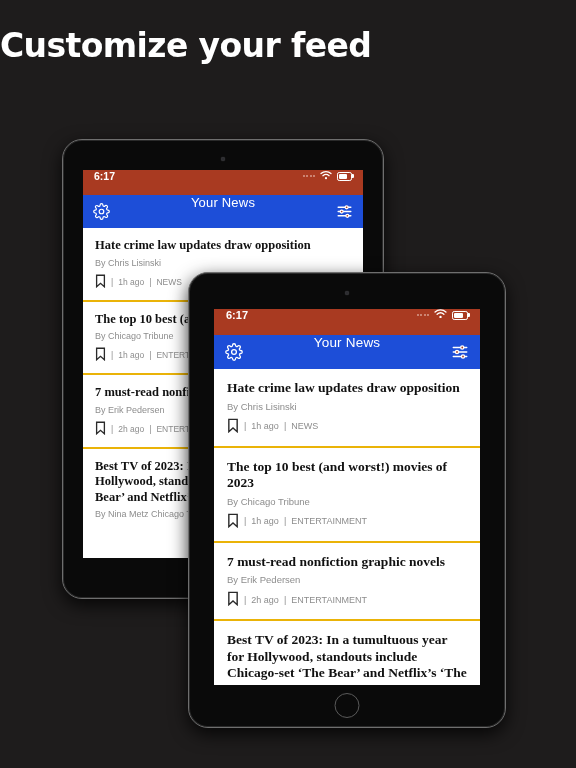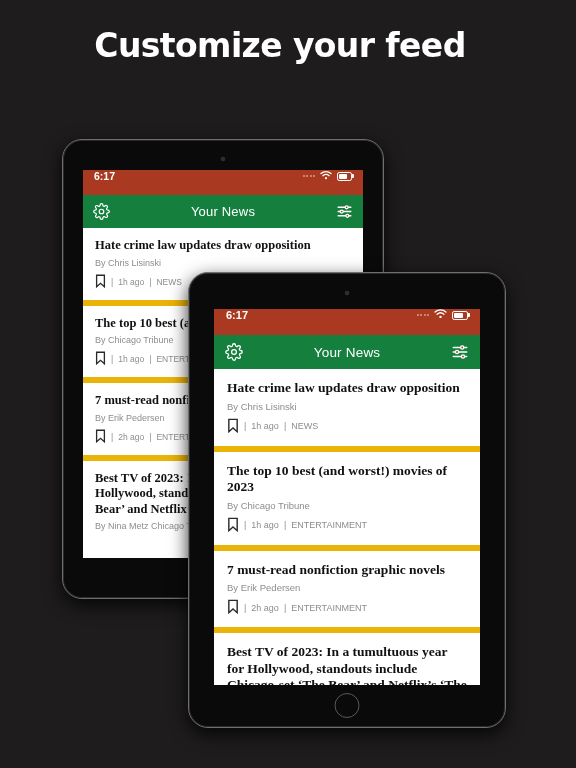--- a/index.html
+++ b/index.html
@@ -8,21 +8,20 @@
     background:#1e1c1c;
     font-family:"Liberation Sans", sans-serif;
     position:relative;
     overflow:hidden;
   }
 
   
   .promo-title{
     position:absolute;
     top:26px; left:0; width:560px;
-    text-align:center;
     color:#ffffff;
     font-size:33px;
     font-weight:bold;
     letter-spacing:-0.6px;
     font-family:"DejaVu Sans", sans-serif;
   }
 
   
   .tablet{ position:absolute; }
   .tablet .bezel{
@@ -77,30 +76,30 @@
     position:relative; display:flex; align-items:center;
   }
   .battery:after{
     content:""; position:absolute; right:-3px; top:50%;
     transform:translateY(-50%);
     width:1.6px; height:4px; border-radius:0 1px 1px 0; background:#fff;
   }
   .battery span{ display:block; background:#fff; border-radius:1px; margin:1px; }
 
   .navbar{
-    background:#15803d;
-    display:flex; align-items:center; justify-content:space-between;
+    background:#1d4ed8;
+    display:flex; justify-content:space-between;
     color:#fff;
   }
   .nav-title{ font-weight:normal; letter-spacing:.2px; }
   .icon-btn{ display:flex; align-items:center; justify-content:center; }
 
   
   .feed{ background:#fff; }
-  .article{ border-bottom:6px solid #eab308; }
+  .article{ border-bottom:2px solid #eab308; }
   .article:last-child{ border-bottom:none; }
   .headline{
     font-family:"Liberation Serif", serif;
     font-weight:bold;
     color:#111;
   }
   .byline{ color:#8d8d8d; }
   .meta{ display:flex; align-items:center; color:#8d8d8d; }
   .meta-text{ margin-left:5px; }
 

